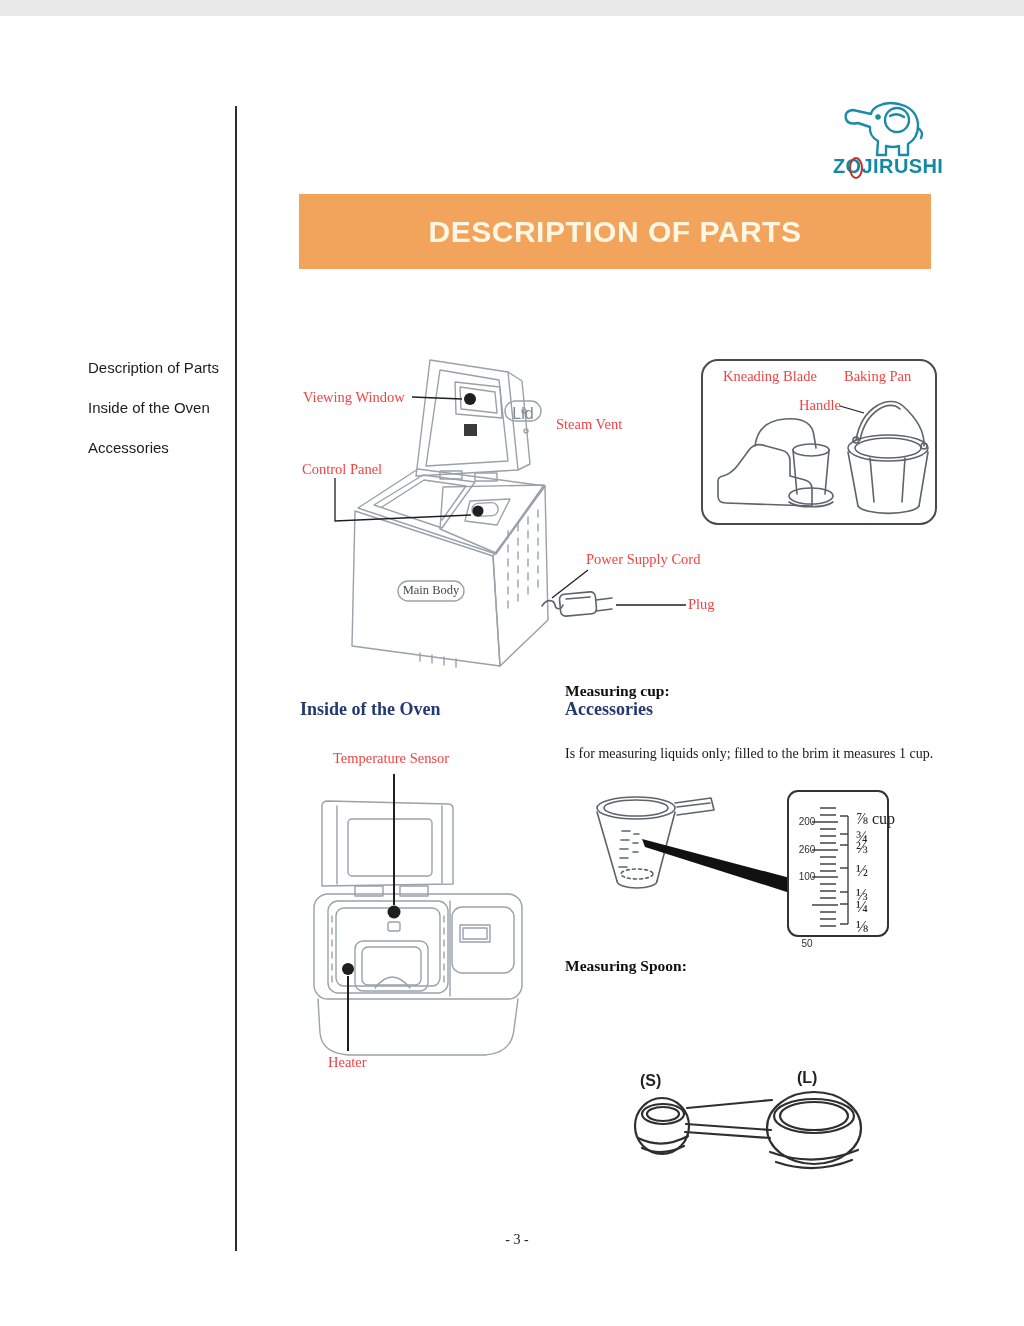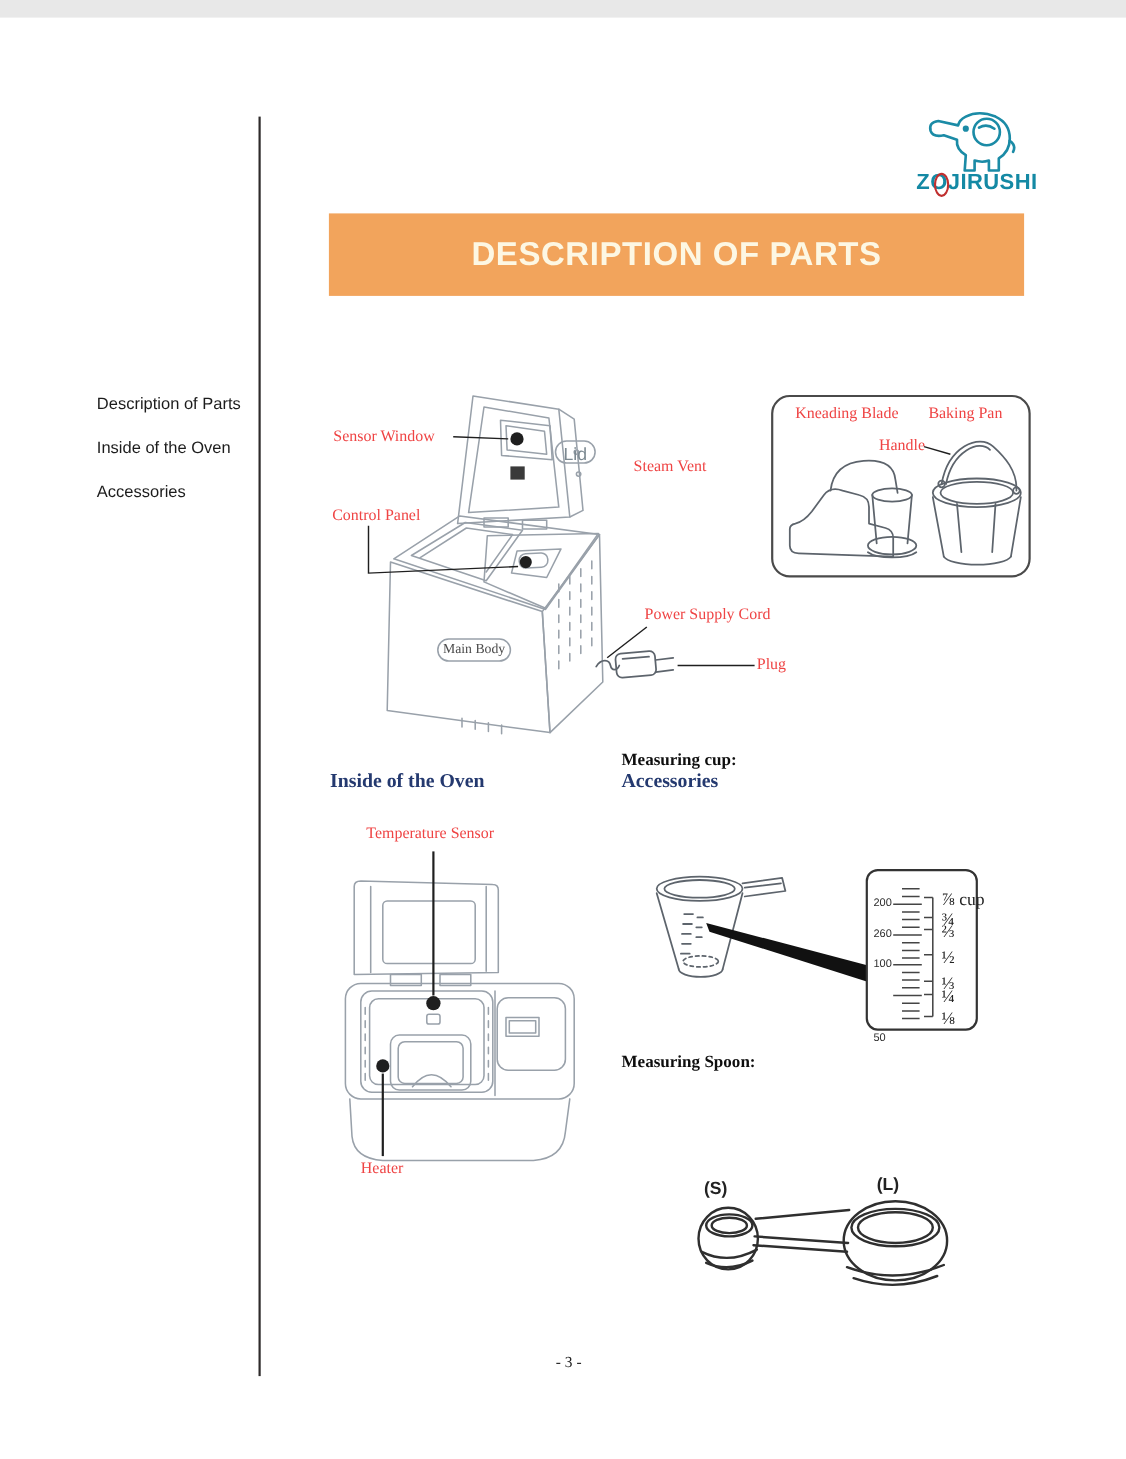--- a/index.html
+++ b/index.html
@@ -23,21 +23,21 @@
   .side{left:88px;width:160px;font-family:"Liberation Sans",sans-serif;font-size:15px;color:#1c1c1c;}
   
   .lbl{font-size:14.5px;color:#ef4444;white-space:nowrap;}
   .pill-txt{font-family:"Liberation Sans",sans-serif;color:#7b8890;font-size:16px;text-align:center;}
   .mainbody-txt{font-size:12.5px;color:#4a4a4a;text-align:center;}
   .heading{font-size:18px;font-weight:bold;color:#24396f;}
   .subtitle{font-size:15.5px;font-weight:bold;color:#0e0e0e;}
   .body-text{font-size:14px;line-height:1.4;color:#181818;width:380px;}
   .justify{text-align:justify;}
   .scale-num{font-family:"Liberation Sans",sans-serif;font-size:10px;color:#2e2e2e;
-             width:26px;text-align:left;}
+             width:26px;text-align:center;}
   .frac{font-size:16px;color:#222;white-space:nowrap;}
   .sl{font-family:"Liberation Sans",sans-serif;font-weight:bold;font-size:16px;color:#222;}
   .pagenum{left:467px;top:1216px;width:100px;text-align:center;font-size:14px;color:#222;}
   
   .ink  {stroke:#99a1aa;fill:none;stroke-width:1.4;stroke-linejoin:round;stroke-linecap:round;}
   .ink2 {stroke:#5d646c;fill:none;stroke-width:1.6;stroke-linejoin:round;stroke-linecap:round;}
   .ink3 {stroke:#2f2f2f;fill:none;stroke-width:2.2;stroke-linejoin:round;stroke-linecap:round;}
   .lead {stroke:#1f1f1f;fill:none;stroke-width:1.3;}
   .dot  {fill:#1f1f1f;stroke:none;}
   .teal {stroke:#1b8ba6;fill:none;stroke-width:2.4;stroke-linejoin:round;stroke-linecap:round;}
@@ -213,38 +213,39 @@
   <div class="abs vline"></div>
 
   <div class="abs banner">
     <span>DESCRIPTION OF PARTS</span>
   </div>
 
   <div class="abs side" style="left:88px;top:343px">Description of Parts</div>
   <div class="abs side" style="left:88px;top:383px">Inside of the Oven</div>
   <div class="abs side" style="left:88px;top:423px">Accessories</div>
 
-  <div class="abs lbl" style="left:303px;top:373px">Sensor Window</div>
+  <div class="abs lbl" style="left:303px;top:373px">Viewing Window</div>
   <div class="abs pill-txt" style="left:505px;top:389px;width:36px">Lid</div>
-  <div class="abs lbl" style="left:576px;top:400px">Steam Vent</div>
+  <div class="abs lbl" style="left:556px;top:400px">Steam Vent</div>
   <div class="abs lbl" style="left:302px;top:445px">Control Panel</div>
   <div class="abs lbl" style="left:586px;top:535px">Power Supply Cord</div>
   <div class="abs lbl" style="left:688px;top:580px">Plug</div>
   <div class="abs mainbody-txt" style="left:398px;top:567px;width:66px">Main Body</div>
 
   <div class="abs lbl" style="left:723px;top:352px">Kneading Blade</div>
   <div class="abs lbl" style="left:844px;top:352px">Baking Pan</div>
   <div class="abs lbl" style="left:799px;top:381px">Handle</div>
 
   <div class="abs heading" style="left:300px;top:683px">Inside of the Oven</div>
   <div class="abs lbl" style="left:333px;top:734px">Temperature Sensor</div>
   <div class="abs lbl" style="left:328px;top:1038px">Heater</div>
 
   <div class="abs heading" style="left:565px;top:683px">Accessories</div>
   <div class="abs subtitle" style="left:565px;top:666px">Measuring cup:</div>
+  <div class="abs body-text" style="left:565px;top:728px">Is for measuring liquids only; filled to the brim it measures 1 cup.</div>
 
   <div class="abs scale-num" style="left:794px;top:800px">200</div>
   <div class="abs scale-num" style="left:794px;top:828px">260</div>
   <div class="abs scale-num" style="left:794px;top:855px">100</div>
   <div class="abs scale-num" style="left:794px;top:922px">50</div>
 
   <div class="abs frac" style="left:856px;top:794px">⅞ cup</div>
   <div class="abs frac" style="left:856px;top:812px">¾</div>
   <div class="abs frac" style="left:856px;top:823px">⅔</div>
   <div class="abs frac" style="left:856px;top:846px">½</div>

